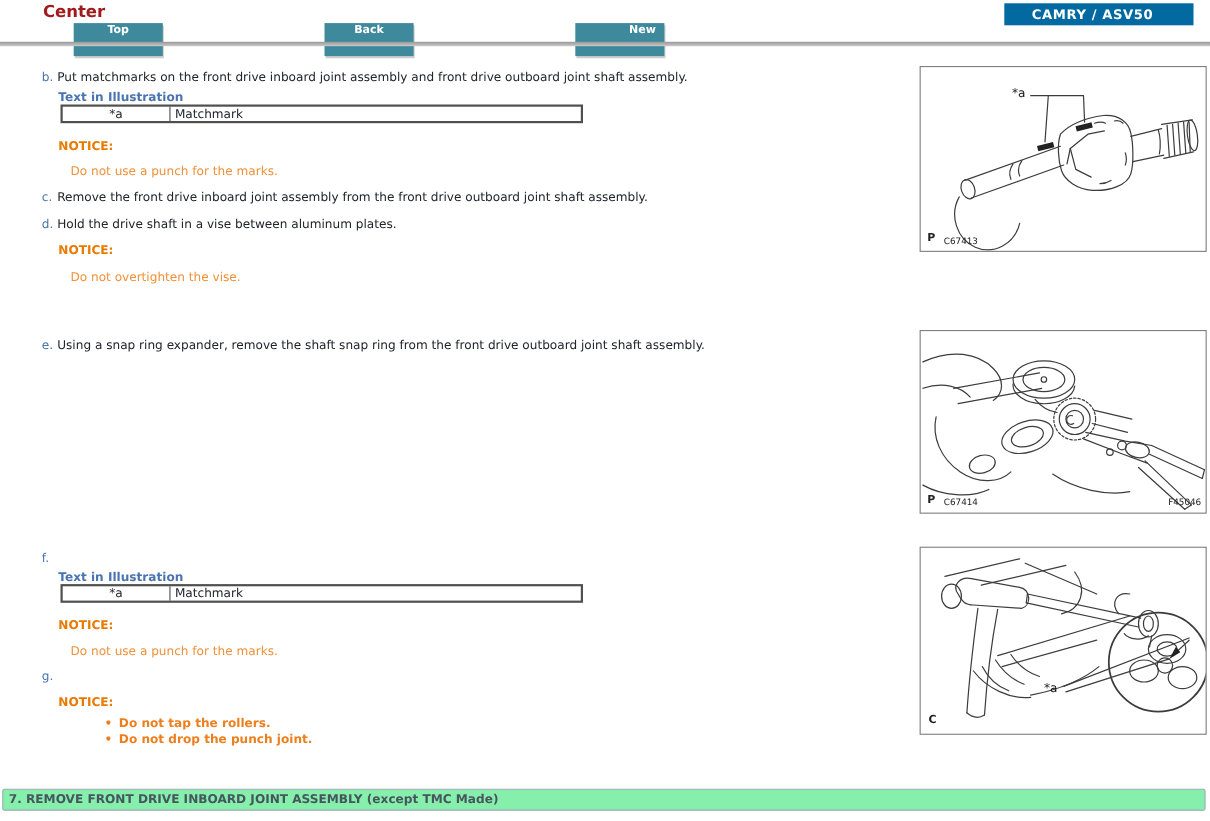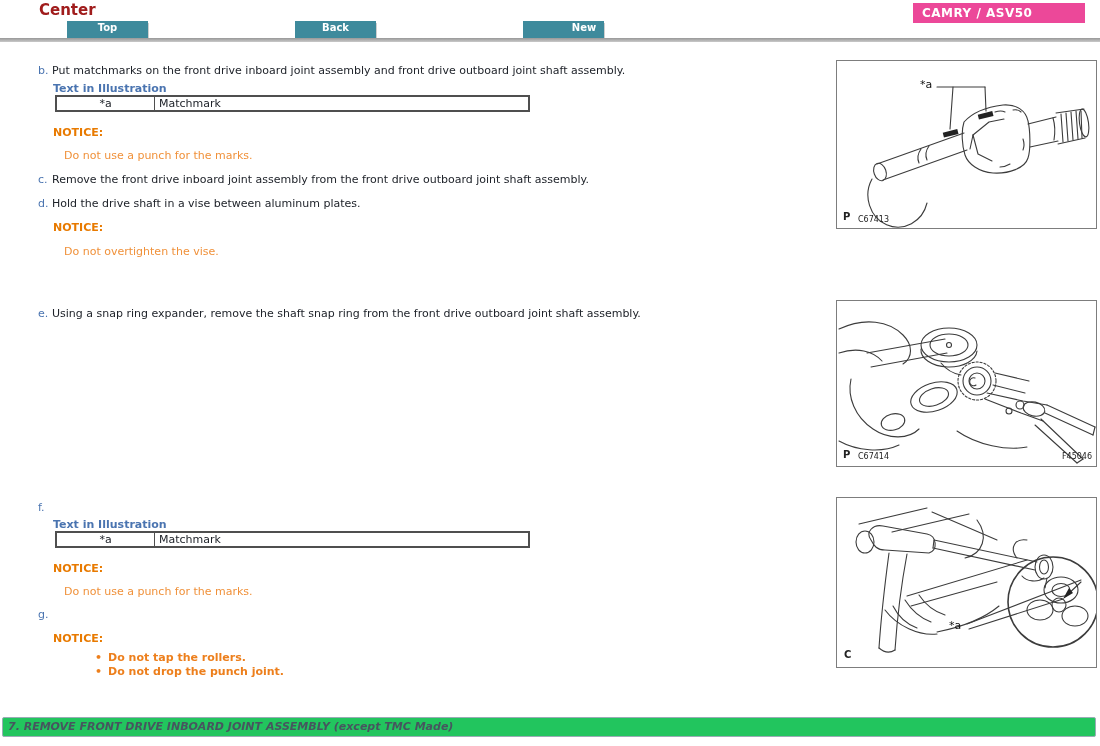--- a/index.html
+++ b/index.html
@@ -2,27 +2,27 @@
 <html><head>
 <meta charset="utf-8">
 <style>
   * { margin:0; padding:0; box-sizing:border-box; }
   html,body { width:1100px; height:746px; background:#fff; overflow:hidden; }
   body { position:relative; font-family:"DejaVu Sans","Liberation Sans",sans-serif; font-size:11px; color:#20242b; }
   .abs { position:absolute; }
 
   
   .page-title { left:3px; top:1px; font-size:15px; font-weight:bold; color:#a01c1c;margin-left:36px; }
-  .navbtn { top:21px; width:81px; height:18px; background:#3e8a9c; color:#fff; font-size:10px;
+  .navbtn { top:21px; width:81px; height:30px; background:#3e8a9c; color:#fff; font-size:10px;
             font-weight:bold; text-align:center; line-height:13px; box-shadow:1px 2px 0 #cfcfcf; cursor:pointer; }
   .btn-top  { left:67px; }
   .btn-back { left:295px; }
   .btn-new  { left:523px;padding-left:41px; }
-  .badge { left:913px; top:3px; width:172px; height:20px; background:#ec4899; color:#fff;
-           font-weight:bold; font-size:12px; line-height:20px; padding-left:9px; letter-spacing:.5px; }
+  .badge { left:913px; top:3px; width:172px; height:20px; background:#0369a1; color:#fff;
+           font-weight:bold; font-size:12px; line-height:20px; padding-left:25px; letter-spacing:.5px; }
   .divider { top:38px; left:0; width:1100px; height:4px; background:linear-gradient(#989898,#c9c9c9); }
 
   
   .step { left:38px; display:flex; width:790px; }
   .lt { color:#4a74b0; width:14px; flex:none; }
   .ill-title { left:53px; color:#4a74b0; font-weight:bold; }
   .ttable { left:55px; width:475px; height:17px; border:2px solid #4f4f4f; display:flex; background:#fff; }
   .tkey { width:98px; border-right:1px solid #4f4f4f; text-align:center; line-height:13px; }
   .tval { flex:1; padding-left:4px; line-height:13px; }
   .notice-label { left:53px; color:#e87a00; font-weight:bold; }
@@ -34,23 +34,23 @@
   .figure { left:836px; width:261px; border:1px solid #7d7d7d; background:#fff; }
   .fig1 { top:60px;  height:169px; }
   .fig2 { top:300px; height:167px; }
   .fig3 { top:497px; height:171px; }
   .figure svg { position:absolute; left:0; top:0; }
   .fig-p { position:absolute; font-size:10px; font-weight:bold; color:#222; }
   .fig-code { position:absolute; font-size:8px; color:#222; }
   .callout { position:absolute; font-size:11px; color:#111; }
 
   
-  .section-bar { left:2px; top:717px; width:1094px; height:20px; background:#22c55e;
+  .section-bar { left:2px; top:717px; width:1094px; height:20px; background:#86efac;
                  border:1px solid #9aacb5; border-radius:2px; line-height:18px; padding-left:5px;
-                 font-weight:bold; color:#47555f;font-style:italic; }
+                 font-weight:bold; color:#47555f; }
 </style>
 </head>
 <body>
 
 <div class="abs page-title">Center</div>
 <div class="abs navbtn btn-top">Top</div>
 <div class="abs navbtn btn-back">Back</div>
 <div class="abs navbtn btn-new">New</div>
 <div class="abs badge">CAMRY / ASV50</div>
 <div class="abs divider"></div>

